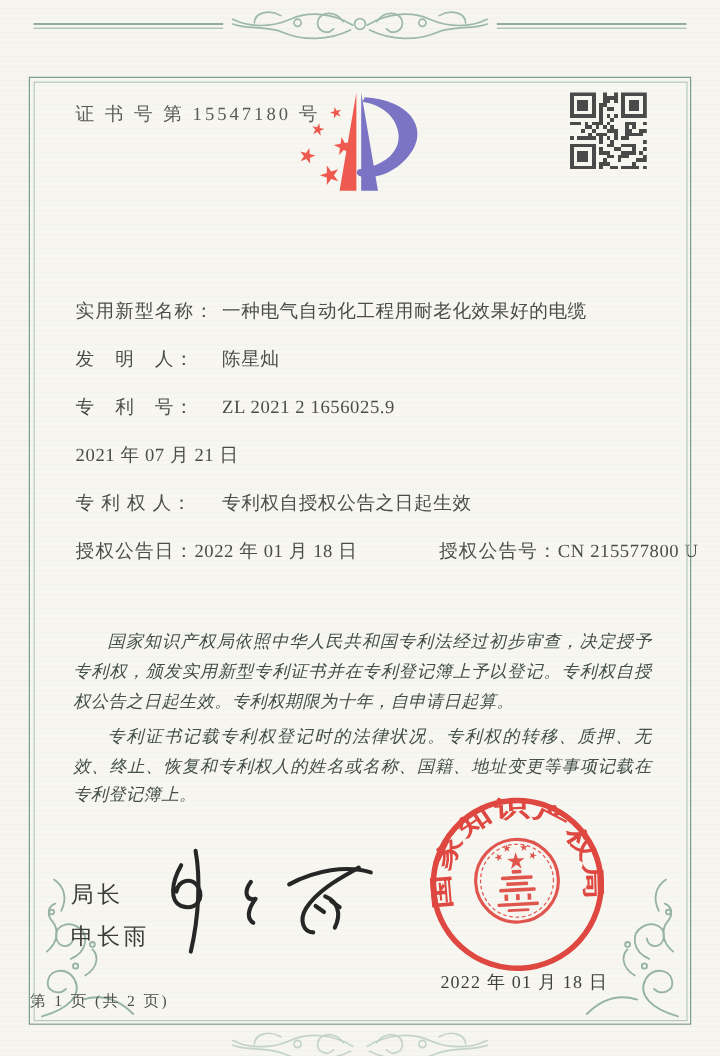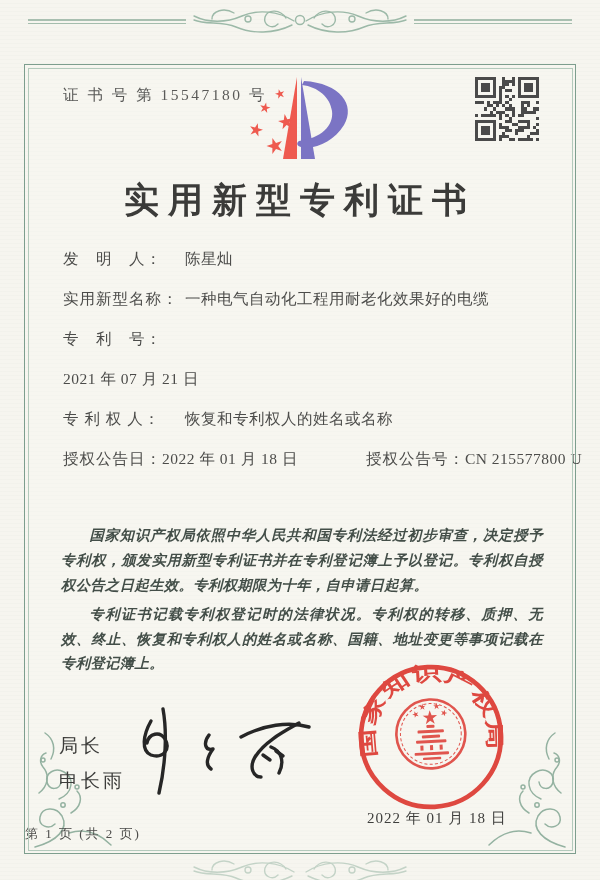--- a/index.html
+++ b/index.html
@@ -34,21 +34,21 @@
     font-size:35px; font-weight:700; letter-spacing:9px; color:#3b3b39;
   }
 
   .fields{position:absolute; left:38px; right:28px; top:184px;}
   .row{display:flex; align-items:baseline; height:40px; font-size:15.5px;}
   .lbl{flex:0 0 122px; letter-spacing:1px; color:#4c4c4a; white-space:pre;}
   .val{letter-spacing:.5px; color:#4c4c4a; white-space:nowrap;}
   .row.grant .lbl{flex:0 0 auto;}
   .row.grant .lbl.second{margin-left:68px;}
 
-  .paras{position:absolute; left:36px; right:32px; top:458px;font-weight:bold;}
+  .paras{position:absolute; left:36px; right:32px; top:458px;}
   .para{
     margin:0 0 4px 0; font-size:14.3px; line-height:1.74; text-indent:2em;
     text-align:justify; font-style:italic; color:#434e48; letter-spacing:.4px;
   }
 
   .signer{position:absolute; left:34px; top:668px; font-size:19px; letter-spacing:3px; color:#3c3c3a;
           font-family:"Liberation Sans","DejaVu Sans",sans-serif;}
   .signer div{margin-bottom:9px;}
   .signature{position:absolute; left:88px; top:636px;}
 
@@ -336,40 +336,40 @@
           <rect x="12" y="20" width="1" height="1"></rect>
           <rect x="14" y="20" width="1" height="1"></rect>
           <rect x="15" y="20" width="1" height="1"></rect>
           <rect x="16" y="20" width="1" height="1"></rect>
           <rect x="17" y="20" width="1" height="1"></rect>
           <rect x="18" y="20" width="1" height="1"></rect>
           <rect x="20" y="20" width="1" height="1"></rect>
         </g>
       </svg>
 
-    <h1 class="title">实用新型专利证书</h1>
 
     <div class="fields">
+      <div class="row">
+        <span class="lbl">实用新型名称：</span>
+        <span class="val">一种电气自动化工程用耐老化效果好的电缆</span>
+      </div>
       <div class="row">
         <span class="lbl">发　明　人：</span>
         <span class="val">陈星灿</span>
       </div>
       <div class="row">
-        <span class="lbl">实用新型名称：</span>
-        <span class="val">一种电气自动化工程用耐老化效果好的电缆</span>
-      </div>
-      <div class="row">
         <span class="lbl">专　利　号：</span>
+        <span class="val">ZL 2021 2 1656025.9</span>
       </div>
       <div class="row">
         <span class="val">2021 年 07 月 21 日</span>
       </div>
       <div class="row">
         <span class="lbl">专 利 权 人：</span>
-        <span class="val">恢复和专利权人的姓名或名称</span>
+        <span class="val">专利权自授权公告之日起生效</span>
       </div>
       <div class="row grant">
         <span class="lbl">授权公告日：</span>
         <span class="val">2022 年 01 月 18 日</span>
         <span class="lbl second">授权公告号：</span>
         <span class="val">CN 215577800 U</span>
       </div>
     </div>
 
     <div class="paras">

